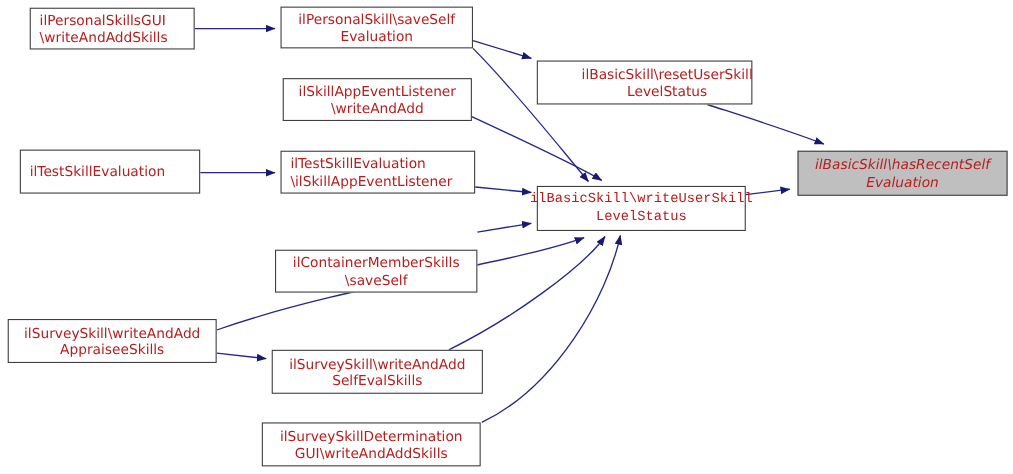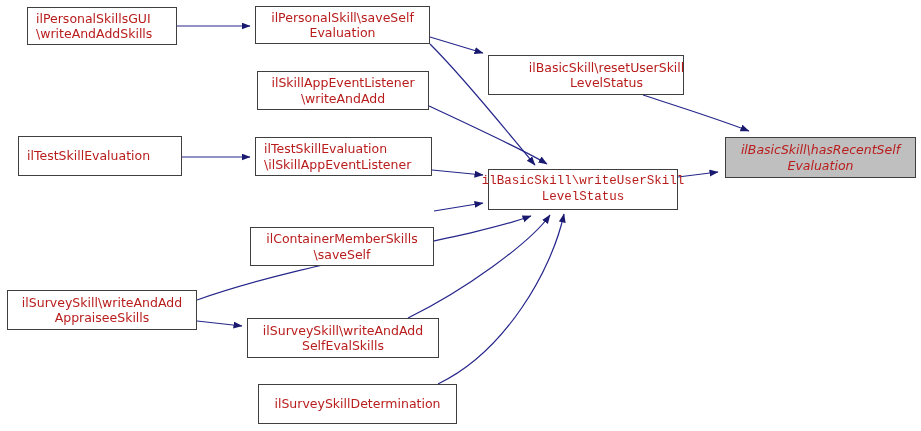--- a/index.html
+++ b/index.html
@@ -83,22 +83,23 @@
   <div class="node" style="left:7px;top:290px;width:190px;height:40px;">
     <span>ilSurveySkill\writeAndAdd</span>
     <span>AppraiseeSkills</span>
   </div>
 
   <div class="node" style="left:247px;top:318px;width:192px;height:40px;">
     <span>ilSurveySkill\writeAndAdd</span>
     <span>SelfEvalSkills</span>
   </div>
 
-  <div class="node" style="left:258px;top:384px;width:199px;height:40px;">
+  <div class="node" style="left:238px;top:384px;width:199px;height:40px;">
     <span>ilSurveySkillDetermination</span>
+    <span>GUI\writeAndAddSkills</span>
   </div>
 
   <div class="node" style="left:488px;top:55px;width:196px;height:40px;padding-left:41px;">
     <span>ilBasicSkill\resetUserSkill</span>
     <span>LevelStatus</span>
   </div>
 
   <div class="node" style="left:488px;top:169px;width:190px;height:41px;font-family:Liberation Mono, monospace;">
     <span>ilBasicSkill\writeUserSkill</span>
     <span>LevelStatus</span>

